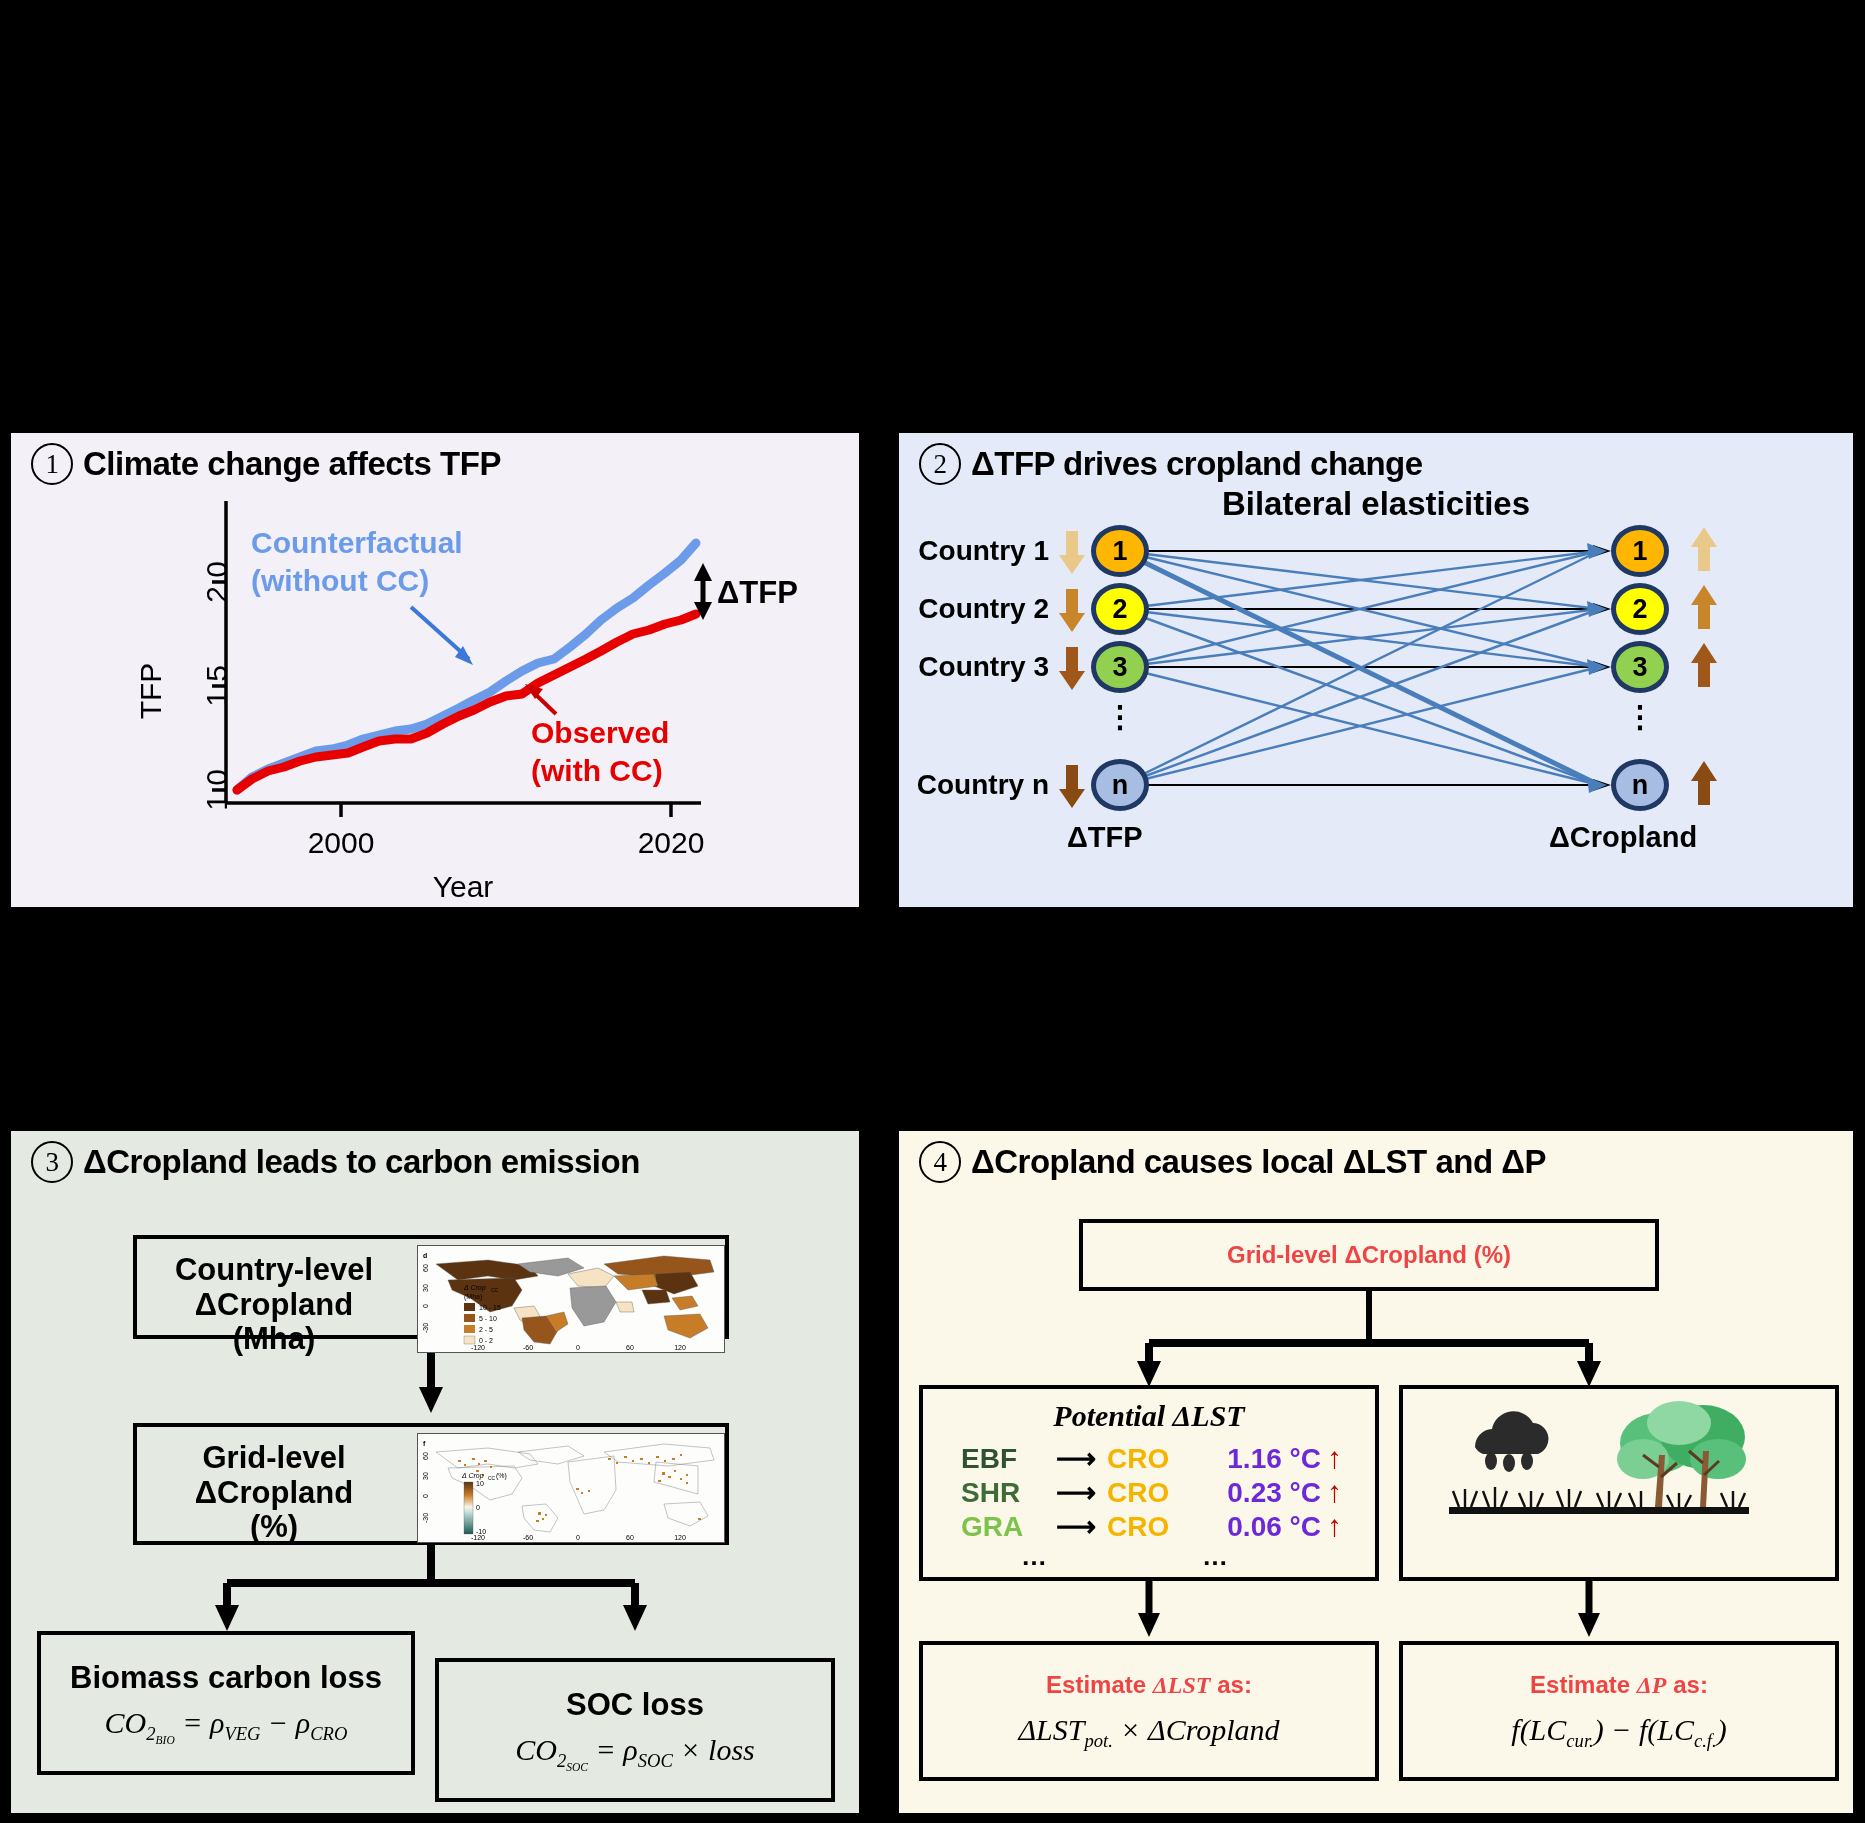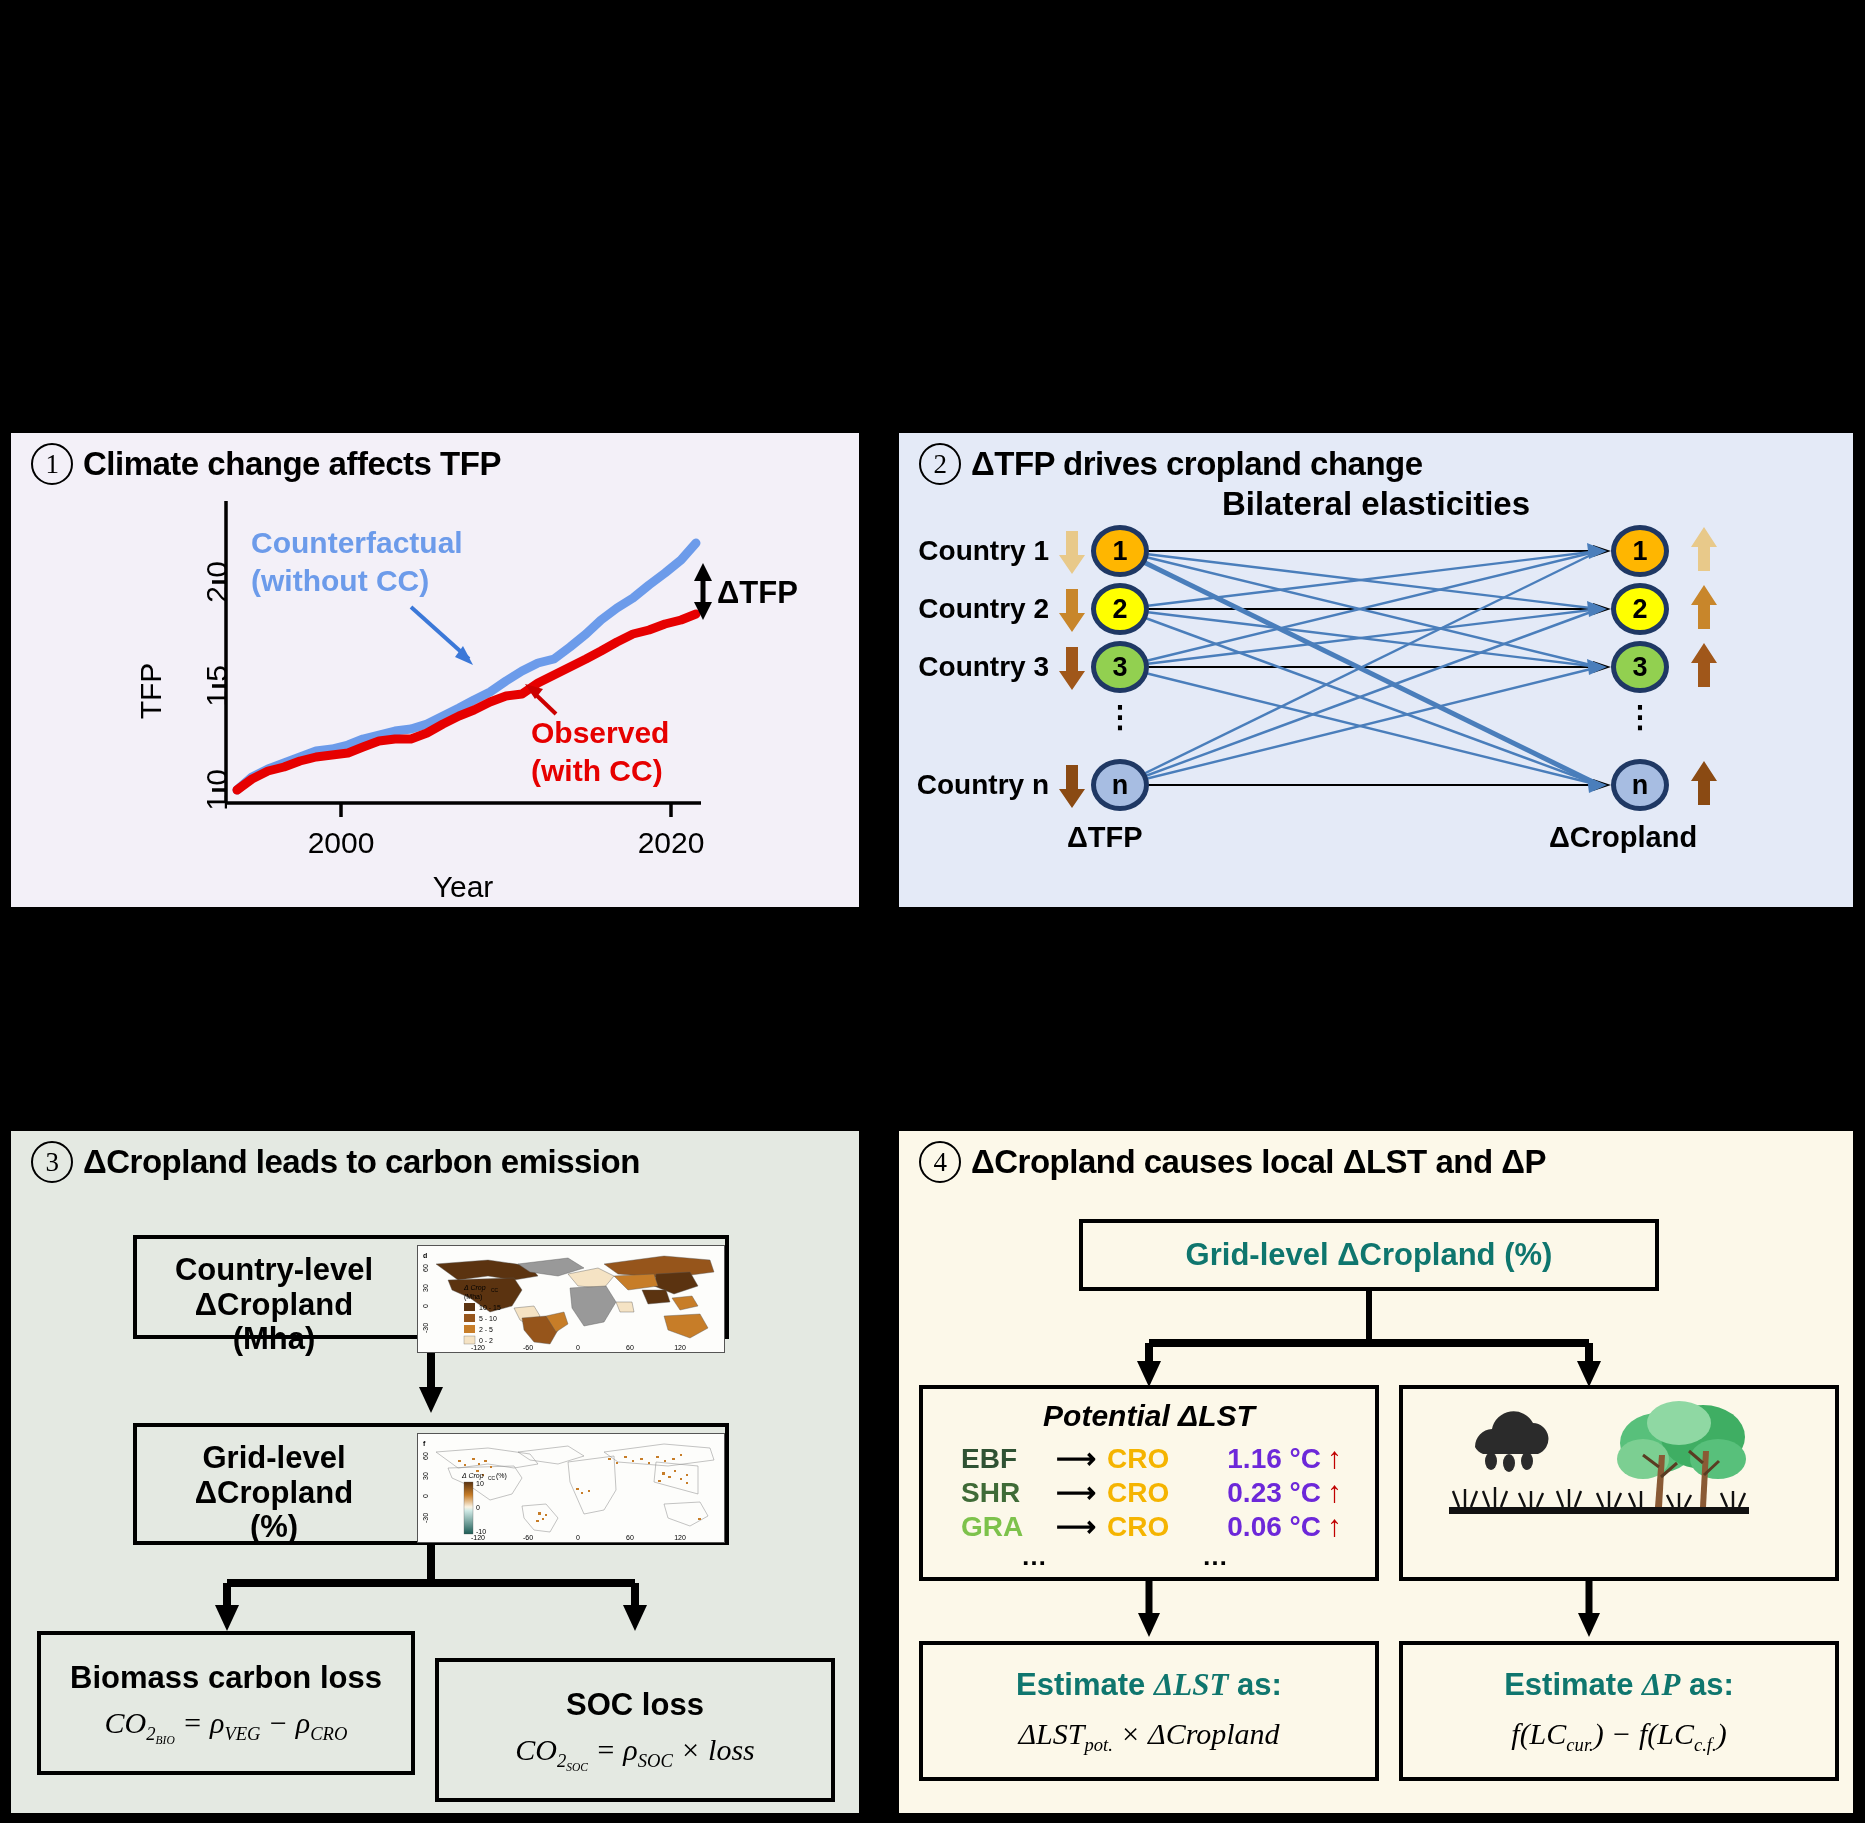--- a/index.html
+++ b/index.html
@@ -42,21 +42,21 @@
   .box3{position:absolute;box-sizing:border-box;border:4px solid #000;background:#e4e9e2;}
   .box3 .txt{position:absolute;font-size:31px;font-weight:bold;color:#000;text-align:center;line-height:1.12;}
   .box3lower{position:absolute;box-sizing:border-box;border:4px solid #000;background:#e4e9e2;
              display:flex;flex-direction:column;align-items:center;justify-content:center;gap:10px;}
   .b3title{font-size:31px;font-weight:bold;color:#000;white-space:nowrap;}
   .b3form{font-family:"Liberation Serif",serif;font-style:italic;font-size:30px;color:#000;white-space:nowrap;}
   .b3form sub{font-size:0.62em;font-style:italic;margin-top:12px;}
 
   
   .box4{position:absolute;box-sizing:border-box;border:4px solid #000;background:#fcf8e9;}
-  .b4head{font-size:31px;font-weight:bold;color:#0f766e;text-align:left;}
+  .b4head{font-size:24px;font-weight:bold;color:#ef4444;text-align:left;}
   .b4ital{font-family:"Liberation Sans",sans-serif;font-style:italic;font-weight:bold;font-size:30px;color:#000;text-align:center;}
   .lstrow{display:flex;align-items:flex-end;font-size:28px;font-weight:bold;white-space:nowrap;}
   .lstrow .src{width:84px;text-align:left;}
   .lstrow .ar{width:62px;text-align:center;}
   .lstrow .dst{width:86px;color:#f5b400;text-align:left;}
   .lstrow .val{color:#6d28d9;width:128px;text-align:right;}
   .lstrow .up{color:#c00000;margin-left:6px;font-size:30px;}
   .b4form{font-family:"Liberation Serif",serif;font-style:italic;font-size:30px;color:#000;white-space:nowrap;}
   .b4form sub{font-size:0.62em;}
 
@@ -433,21 +433,21 @@
     <polygon points="250,506 239,482 261,482" fill="#000"></polygon>
     <line x1="690" y1="448" x2="690" y2="492" stroke="#000" stroke-width="7"></line>
     <polygon points="690,506 679,482 701,482" fill="#000"></polygon>
   </svg>
 
   <div class="box4" style="left:180px;top:88px;width:580px;height:72px;display:flex;align-items:center;justify-content:center;">
     <div class="b4head">Grid-level ΔCropland (%)</div>
   </div>
 
   <div class="box4" style="left:20px;top:254px;width:460px;height:196px;">
-    <div class="b4ital" style="margin-top:10px;">Potential ΔLST</div>
+    <div class="b4ital" style="margin-top:10px;font-family:Liberation Serif, serif;">Potential ΔLST</div>
     <div style="margin-top:8px;padding-left:38px;">
       <div class="lstrow">
         <span class="src" style="color:#2f5233;">EBF</span>
         <span class="ar">⟶</span>
         <span class="dst">CRO</span>
         <span class="val">1.16 °C</span>
         <span class="up">↑</span>
       </div>
       <div class="lstrow">
         <span class="src" style="color:#3f6b37;">SHR</span>

